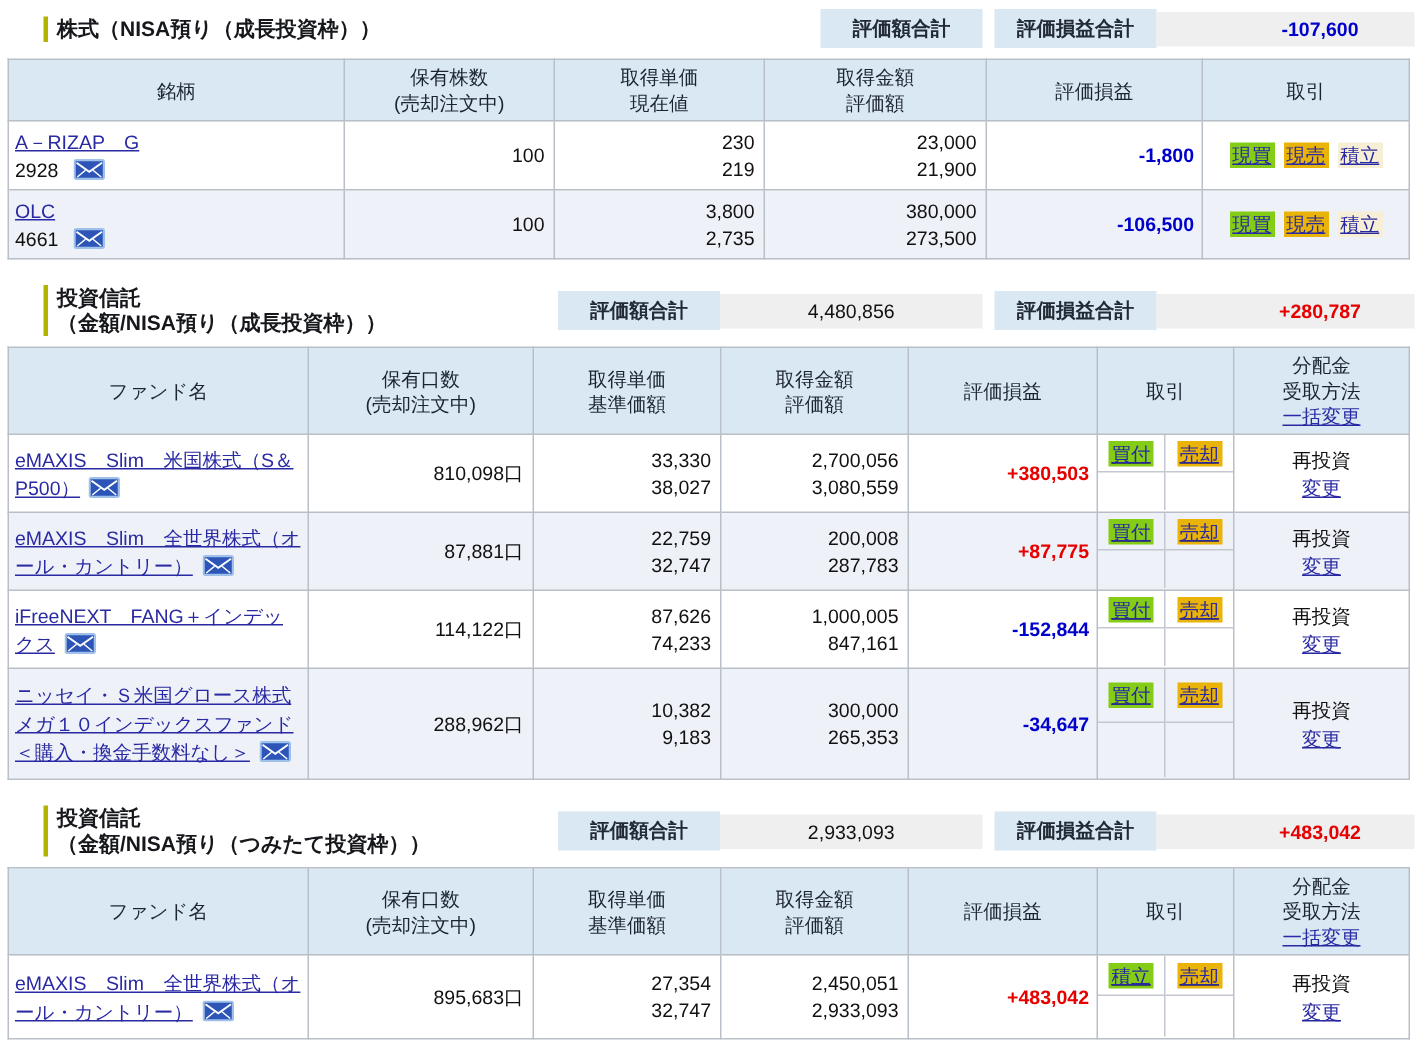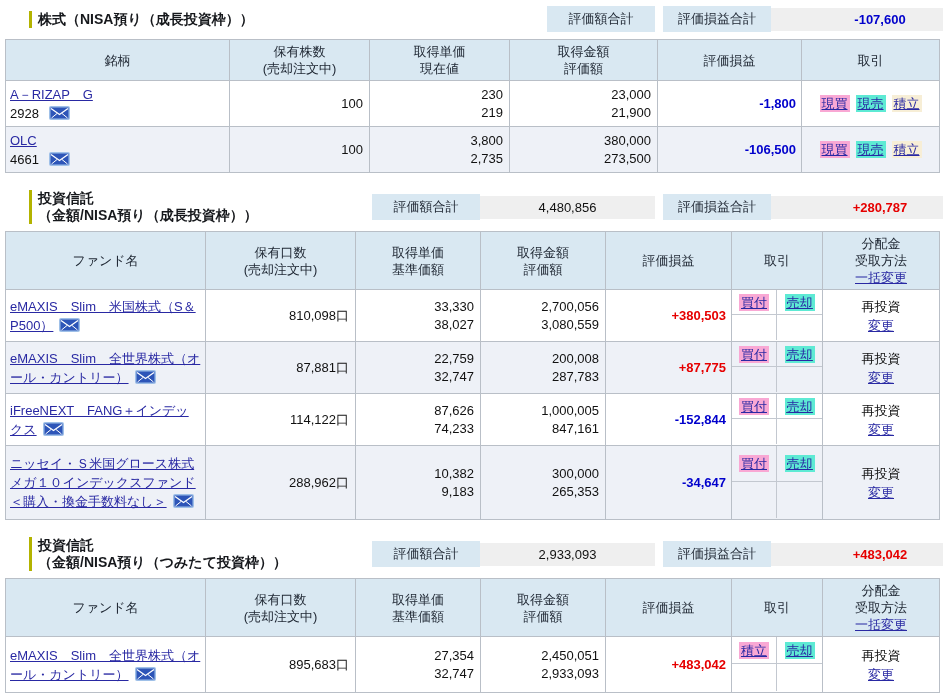--- a/index.html
+++ b/index.html
@@ -9,43 +9,43 @@
     font-size: 13px;
     color: #111111;
   }
   .page { padding: 6px 4px 0 5px; width: 947px; }
   .section { margin-bottom: 17px; }
   .sec-head { display: flex; justify-content: space-between; align-items: center; margin-bottom: 7px; min-height: 26px; }
   .sec-title { display: flex; align-items: stretch; padding-left: 24px; }
   .bar { width: 3px; background: #b3b300; margin-right: 6px; }
   .title-text { font-weight: bold; font-size: 14px; color: #16181c; line-height: 17px; }
   .summary { display: flex; align-items: center; }
-  .sum-label { background: #d9e8f2; width: 108px; text-align: center; padding: 4px 0; color: #222a36; }
+  .sum-label { background: #d9e8f2; width: 108px; text-align: center; padding: 4px 0; color: #222a36; font-weight: bold; }
   .sum-value { background: #efefef; width: 175px; text-align: center; padding: 4px 0; }
   .sum-value.v2 { width: 172px; padding-left: 46px; }
   .sum-gap { width: 8px; }
   .bold { font-weight: bold; }
   .neg { color: #0000cc; }
   .pos { color: #e60000; }
 
   table { border-collapse: collapse; width: 934px; table-layout: fixed; }
   th, td { border: 1px solid #b9bfc7; }
   th { background: #d9e8f2; font-weight: normal; color: #1c2430; text-align: center; padding: 3px 2px; line-height: 17px; }
   td { padding: 2px 6px; vertical-align: middle; line-height: 18px; background: #ffffff; }
   tr.alt td { background: #eef1f7; }
   .rh46 { height: 46px; } .rh52 { height: 52px; } .rh74 { height: 74px; } .rh56 { height: 56px; }
   .num { text-align: right; }
   .pl-cell { text-align: right; font-weight: bold; padding-right: 5px; }
   .name-cell { padding: 3px 4px; line-height: 19px; }
   a, .link { color: #2929a3; text-decoration: underline; cursor: pointer; }
   .code { color: #111; }
 
   .btn { display: inline-block; padding: 0 2px; color: #2929a3; text-decoration: underline; cursor: pointer; line-height: 17px; }
-  .btn-pink { background: #f9a8d4; }
-  .btn-lav  { background: #5eead4; }
+  .btn-pink { background: #84cc16; }
+  .btn-lav  { background: #eab308; }
   .btn-cream{ background: #f7eed6; }
   .trade-cell { text-align: center; padding: 2px 0; }
   .trade-cell .btn { margin: 0 3px; }
 
   td.trade-td { padding: 0; vertical-align: top; }
   .tgrid { display: grid; grid-template-columns: 1fr 1fr; width: 100%; text-decoration: underline; }
   .tgrid > div { display: flex; align-items: center; justify-content: center; }
   .tg1 { border-right: 1px solid #c3c8d0; border-bottom: 1px solid #c3c8d0; }
   .tg2 { border-bottom: 1px solid #c3c8d0; }
   .tg3 { border-right: 1px solid #c3c8d0; }

